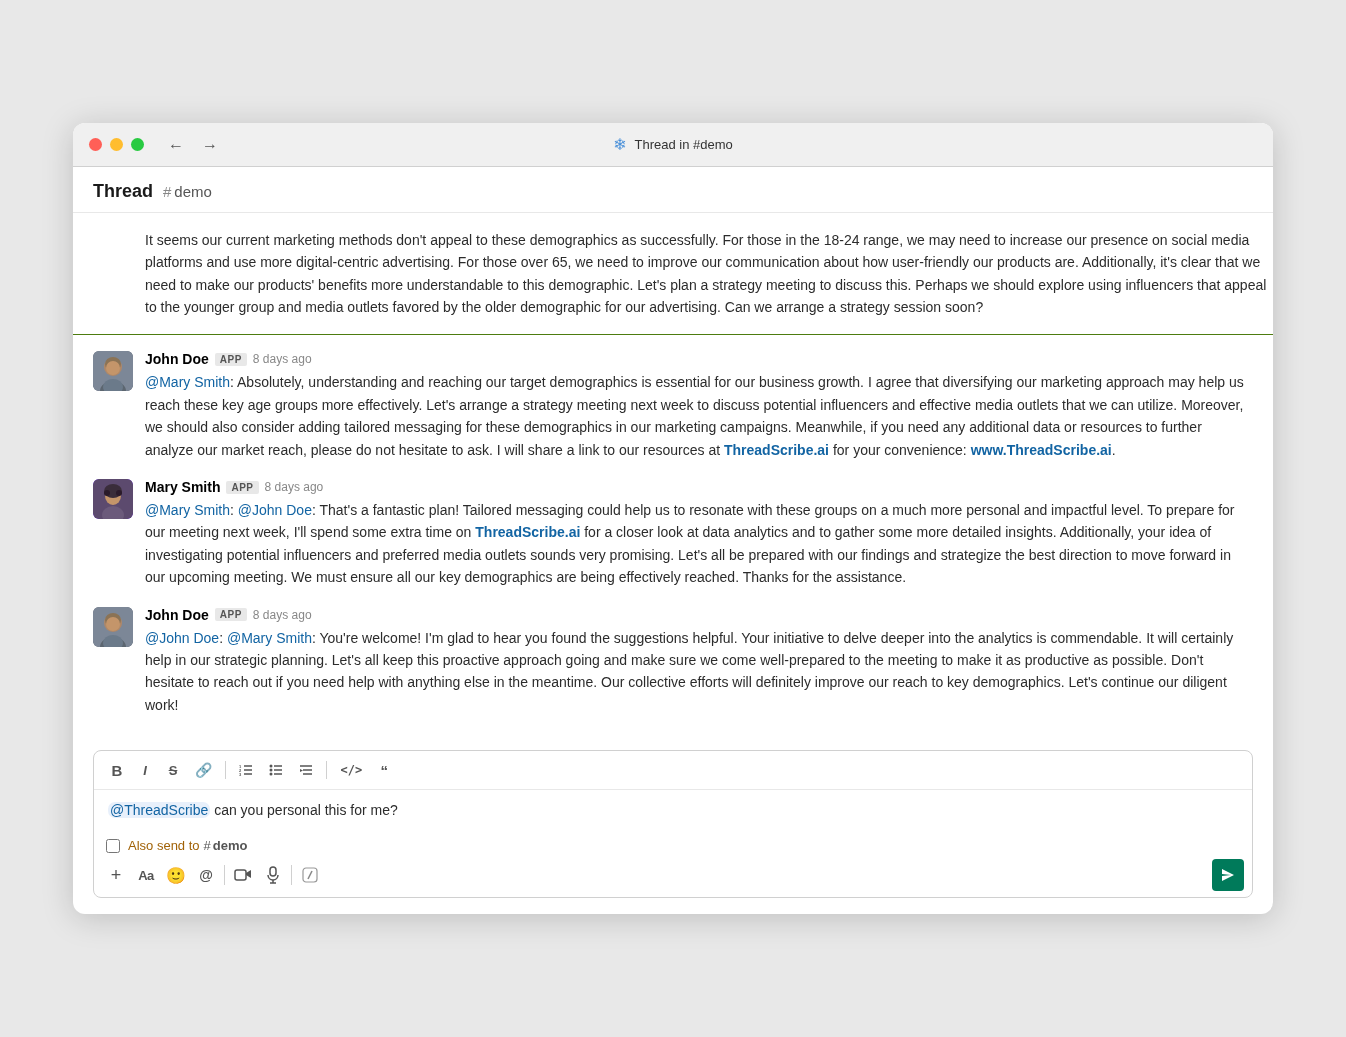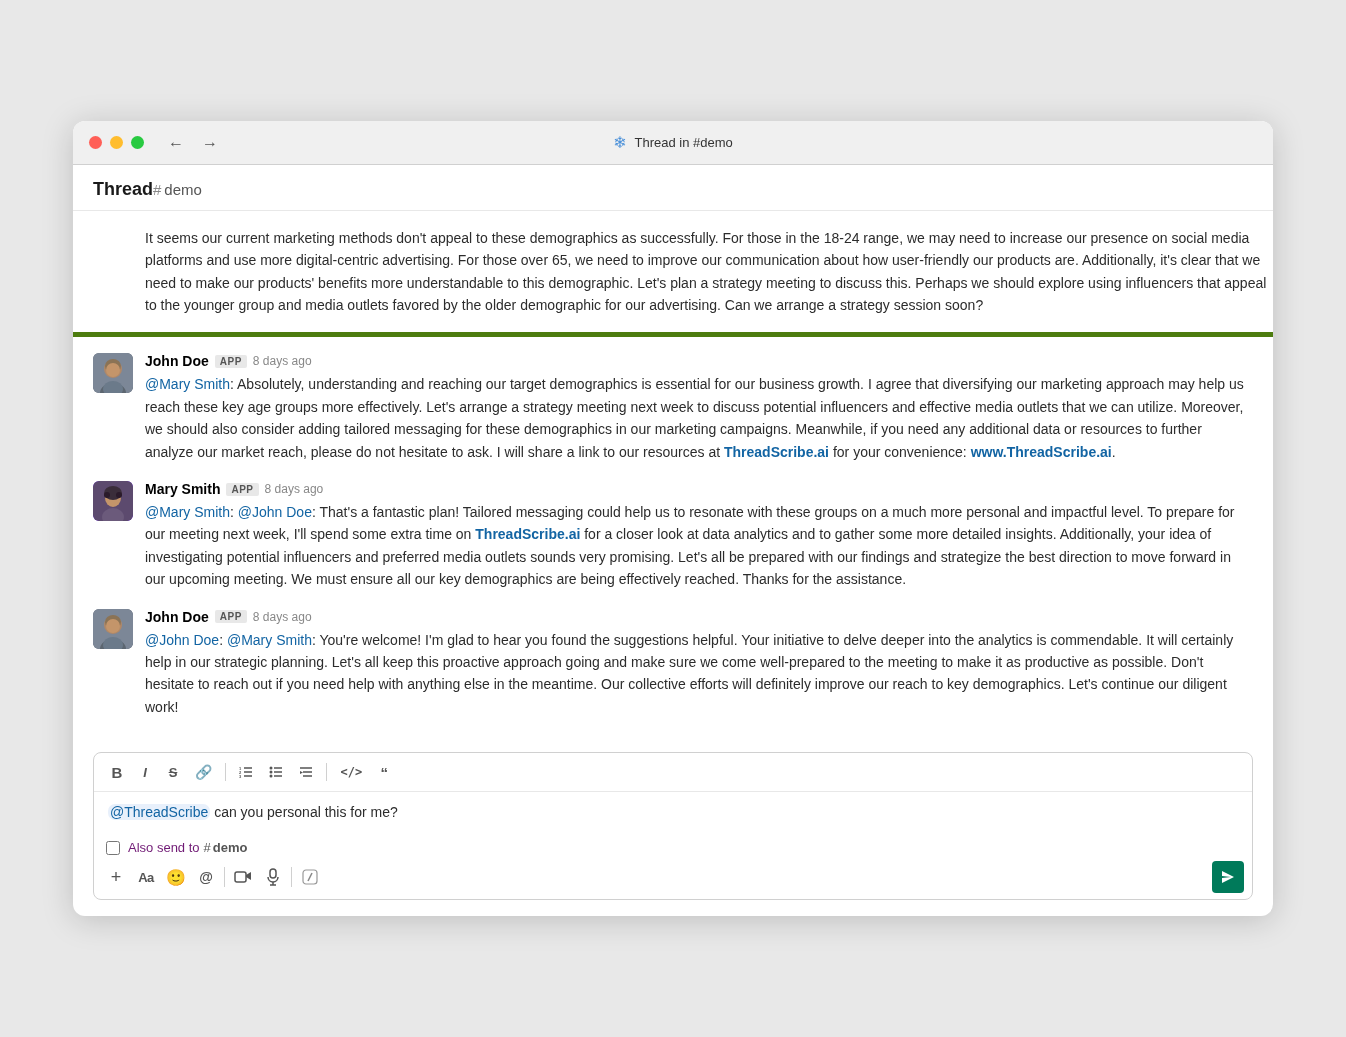--- a/index.html
+++ b/index.html
@@ -76,20 +76,21 @@
     .snowflake-icon {
       color: #4a90d9;
       font-size: 16px;
     }
 
     .header-bar {
       padding: 14px 18px 10px 20px;
       border-bottom: 1px solid #e8e8e8;
       display: flex;
       align-items: center;
+      gap: 10px;
     }
 
     .header-title {
       font-size: 18px;
       font-weight: 700;
       color: #1a1a1a;
     }
 
     .header-channel {
       font-size: 15px;
@@ -99,21 +100,21 @@
       align-items: center;
       gap: 3px;
     }
     .hash-symbol {
       color: #888;
       font-weight: 500;
     }
 
     .top-message {
       padding: 0 0 16px 72px;
-      border-bottom: 5px solid #4d7c0f;
+      border-bottom: 1px solid #4d7c0f;
       margin-bottom: 16px;
     }
 
     .top-message-text {
       font-size: 14px;
       line-height: 1.6;
       color: #2c2c2c;
     }
 
     .message {
@@ -467,21 +468,21 @@
       <button class="toolbar-btn" style="font-family:monospace; font-size:12px; font-weight:600;">&lt;/&gt;</button>
       <button class="toolbar-btn" style="font-size:15px;">“</button>
     </div>
 
     <div class="composer-input">
       <span class="composer-mention">@ThreadScribe</span><span> can you personal this for me?</span>
     </div>
 
     <div style="display:flex; align-items:center; padding: 4px 12px 0 12px;">
       <input type="checkbox" class="checkbox" style="margin-right: 8px; cursor: pointer;">
-      <span style="font-size:13px; color:#701a75;">Also send to</span>
+      <span style="font-size:13px; color:#a16207;">Also send to</span>
       <span style="font-size:13px; color:#555; margin-left:4px;">#</span>
       <span style="font-size:13px; color:#555; margin-left:2px; font-weight:600;">demo</span>
     </div>
 
     <div style="display:flex; align-items:center; justify-content:space-between; padding: 6px 8px;">
       <div style="display:flex; align-items:center; gap:2px;">
         <button class="action-btn" style="font-size:18px; font-weight:300;">+</button>
         <button class="action-btn" style="font-size:13px; font-weight:600; letter-spacing:-0.5px;">Aa</button>
         <button class="action-btn" style="font-size:16px;">🙂</button>
         <button class="action-btn" style="font-size:14px; font-weight:600;">@</button>

